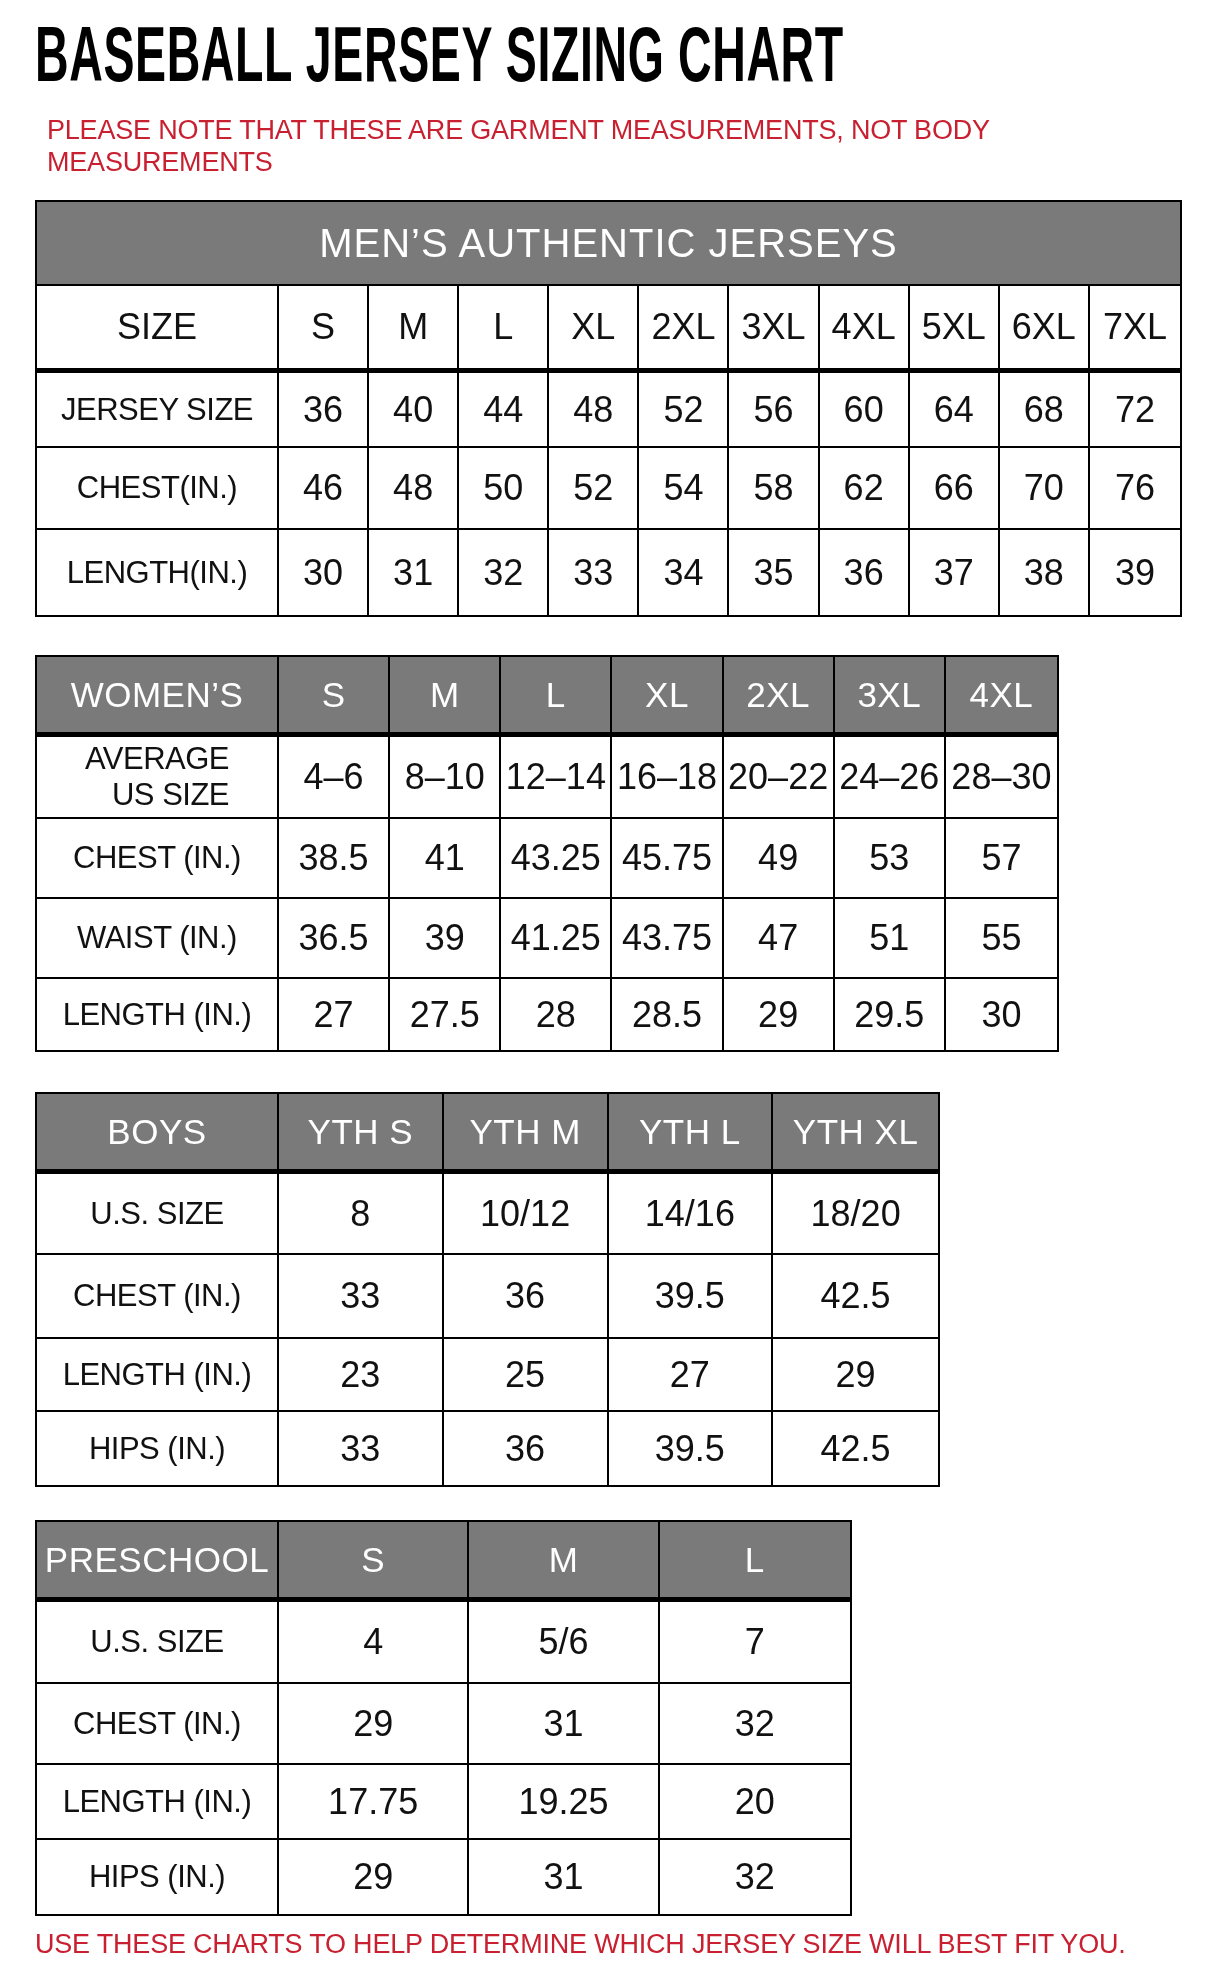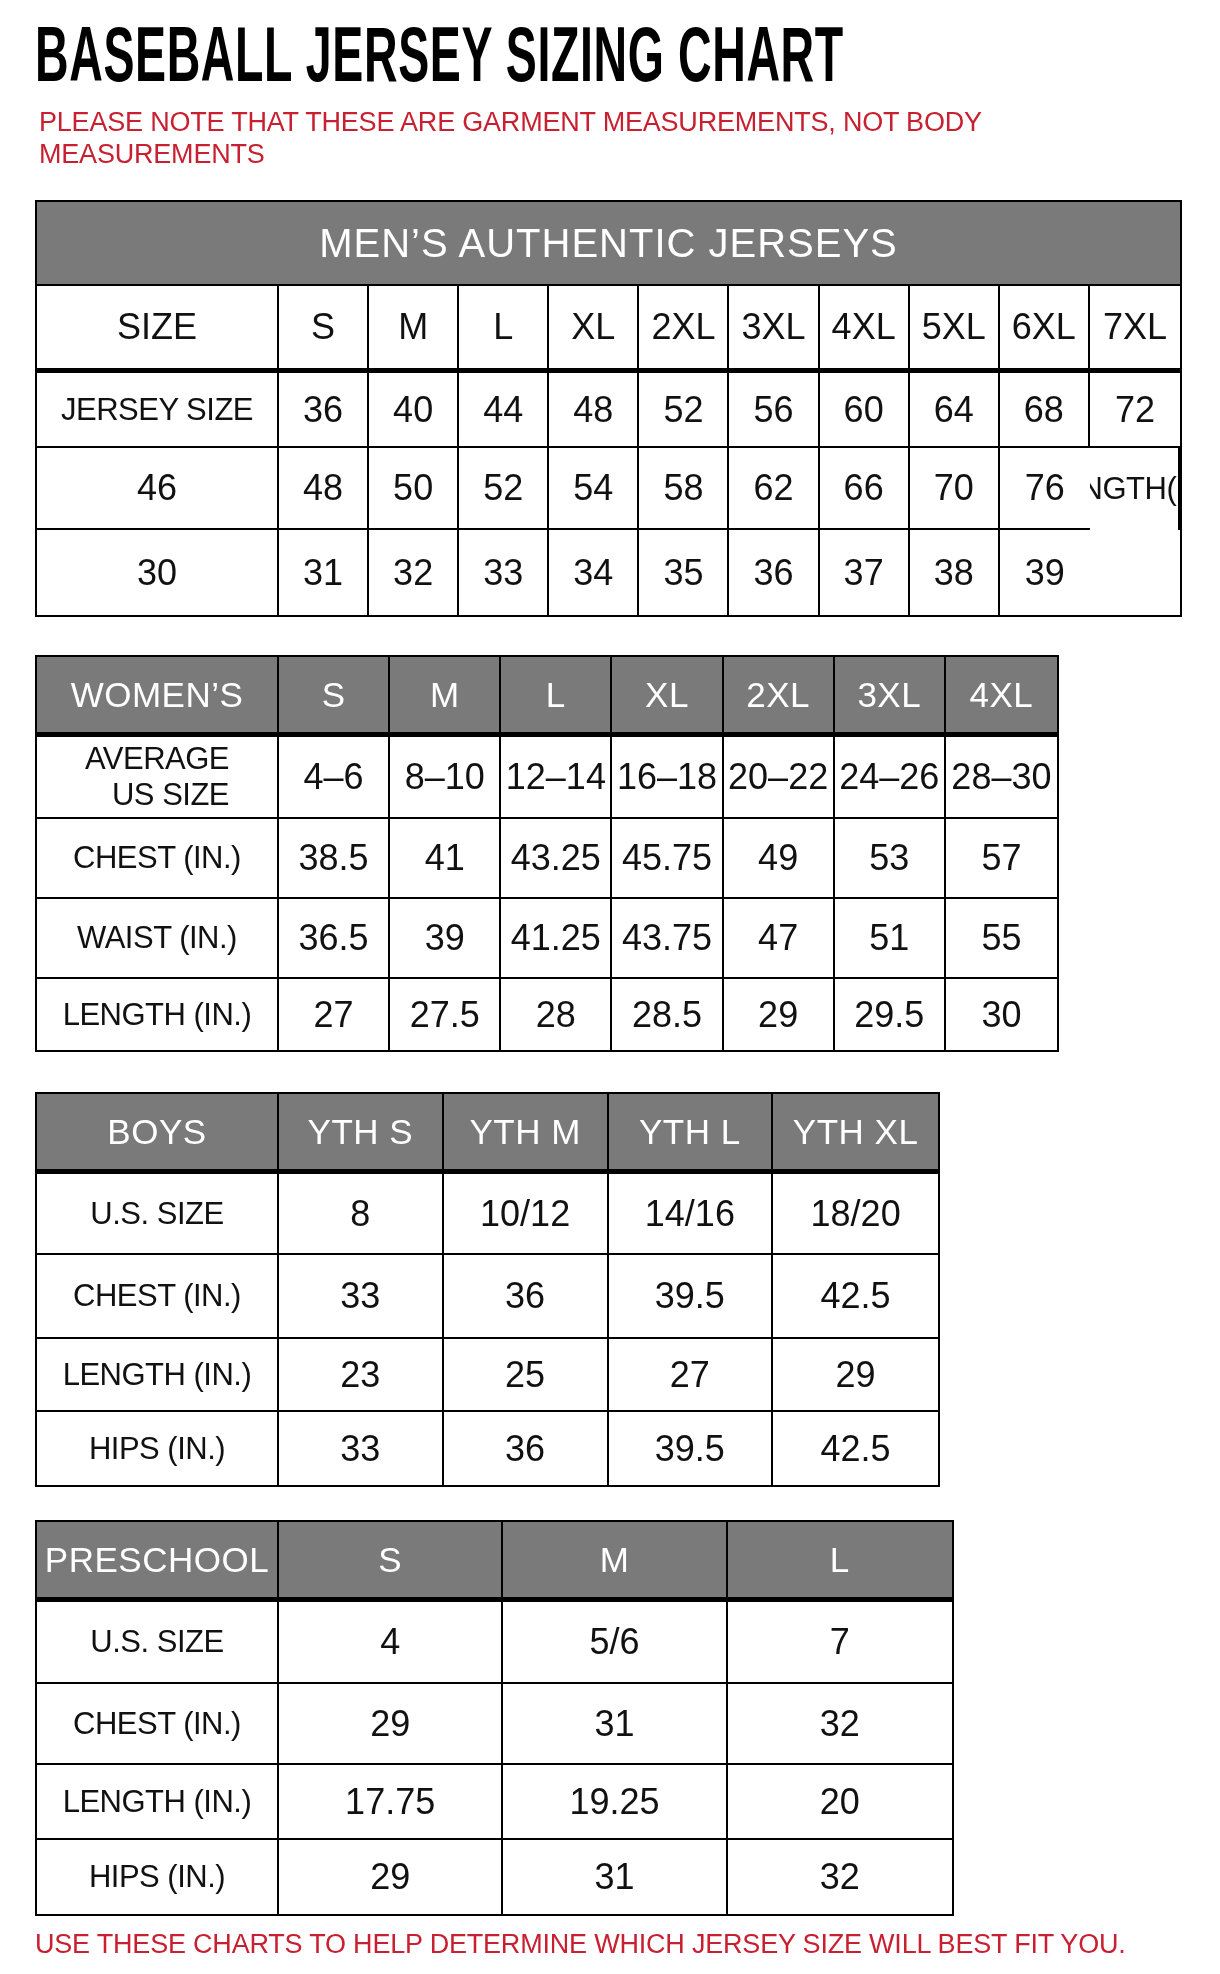--- a/index.html
+++ b/index.html
@@ -11,21 +11,21 @@
   body{font-family:"Liberation Sans",sans-serif;}
   .page{position:relative;width:1220px;height:1974px;background:#fff;overflow:hidden;}
 
   .title{
     position:absolute;left:35px;top:15px;margin:0;
     font-size:75px;font-weight:bold;color:#000;line-height:75px;
     white-space:nowrap;letter-spacing:1px;
     transform:scale(0.62,1.04);transform-origin:0 0;
   }
   .note{
-    position:absolute;left:35px;top:102px;margin:4px;width:950px;
+    position:absolute;left:35px;top:102px;margin:12px;width:950px;
     font-size:27px;line-height:32px;letter-spacing:-0.2px;
     color:var(--red);
   }
   .footer{
     position:absolute;left:35px;top:1929px;margin:0;width:1180px;
     font-size:27px;color:var(--red);white-space:nowrap;letter-spacing:-0.2px;
   }
 
   .sztable{
     position:absolute;display:grid;box-sizing:border-box;
@@ -52,21 +52,21 @@
 
   .t-mens{left:35px;top:200px;width:1147px;
     grid-template-columns:242px repeat(10,1fr);
     grid-template-rows:84px 87px 75px 82px 85px;}
   .t-womens{left:35px;top:655px;width:1024px;
     grid-template-columns:242px repeat(7,1fr);
     grid-template-rows:80px 82px 80px 80px 71px;}
   .t-boys{left:35px;top:1092px;width:905px;
     grid-template-columns:242px repeat(4,1fr);
     grid-template-rows:80px 81px 84px 73px 73px;}
-  .t-preschool{left:35px;top:1520px;width:919px;
+  .t-preschool{left:35px;top:1520px;width:817px;
     grid-template-columns:242px repeat(3,1fr);
     grid-template-rows:80px 82px 81px 75px 74px;}
 </style>
 </head>
 <body>
 
 <div class="page">
 
   <h1 class="title">BASEBALL JERSEY SIZING CHART</h1>
 
@@ -89,20 +89,21 @@
       <div class="c val">36</div>
       <div class="c val">40</div>
       <div class="c val">44</div>
       <div class="c val">48</div>
       <div class="c val">52</div>
       <div class="c val">56</div>
       <div class="c val">60</div>
       <div class="c val">64</div>
       <div class="c val">68</div>
       <div class="c val lc">72</div>
+      <div class="c lbl">CHEST(IN.)</div>
       <div class="c val">46</div>
       <div class="c val">48</div>
       <div class="c val">50</div>
       <div class="c val">52</div>
       <div class="c val">54</div>
       <div class="c val">58</div>
       <div class="c val">62</div>
       <div class="c val">66</div>
       <div class="c val">70</div>
       <div class="c val lc">76</div>

